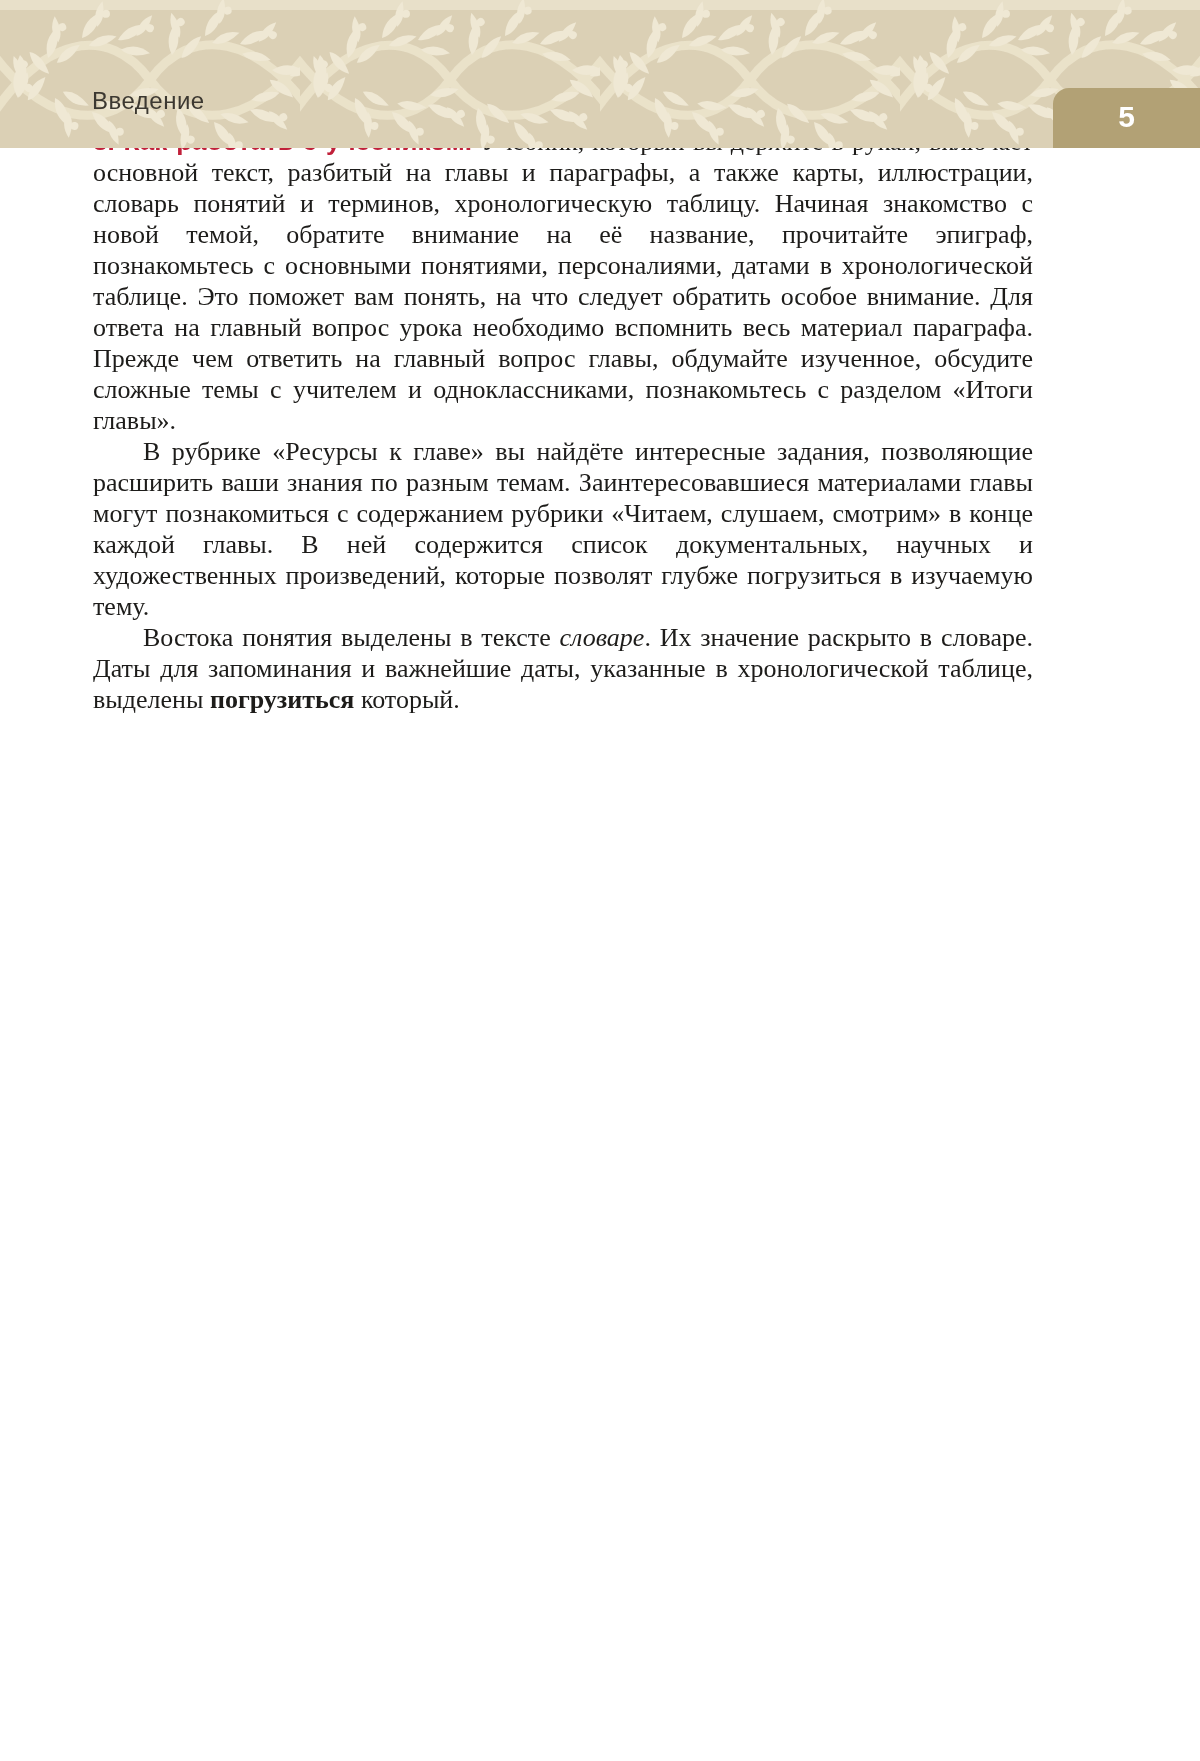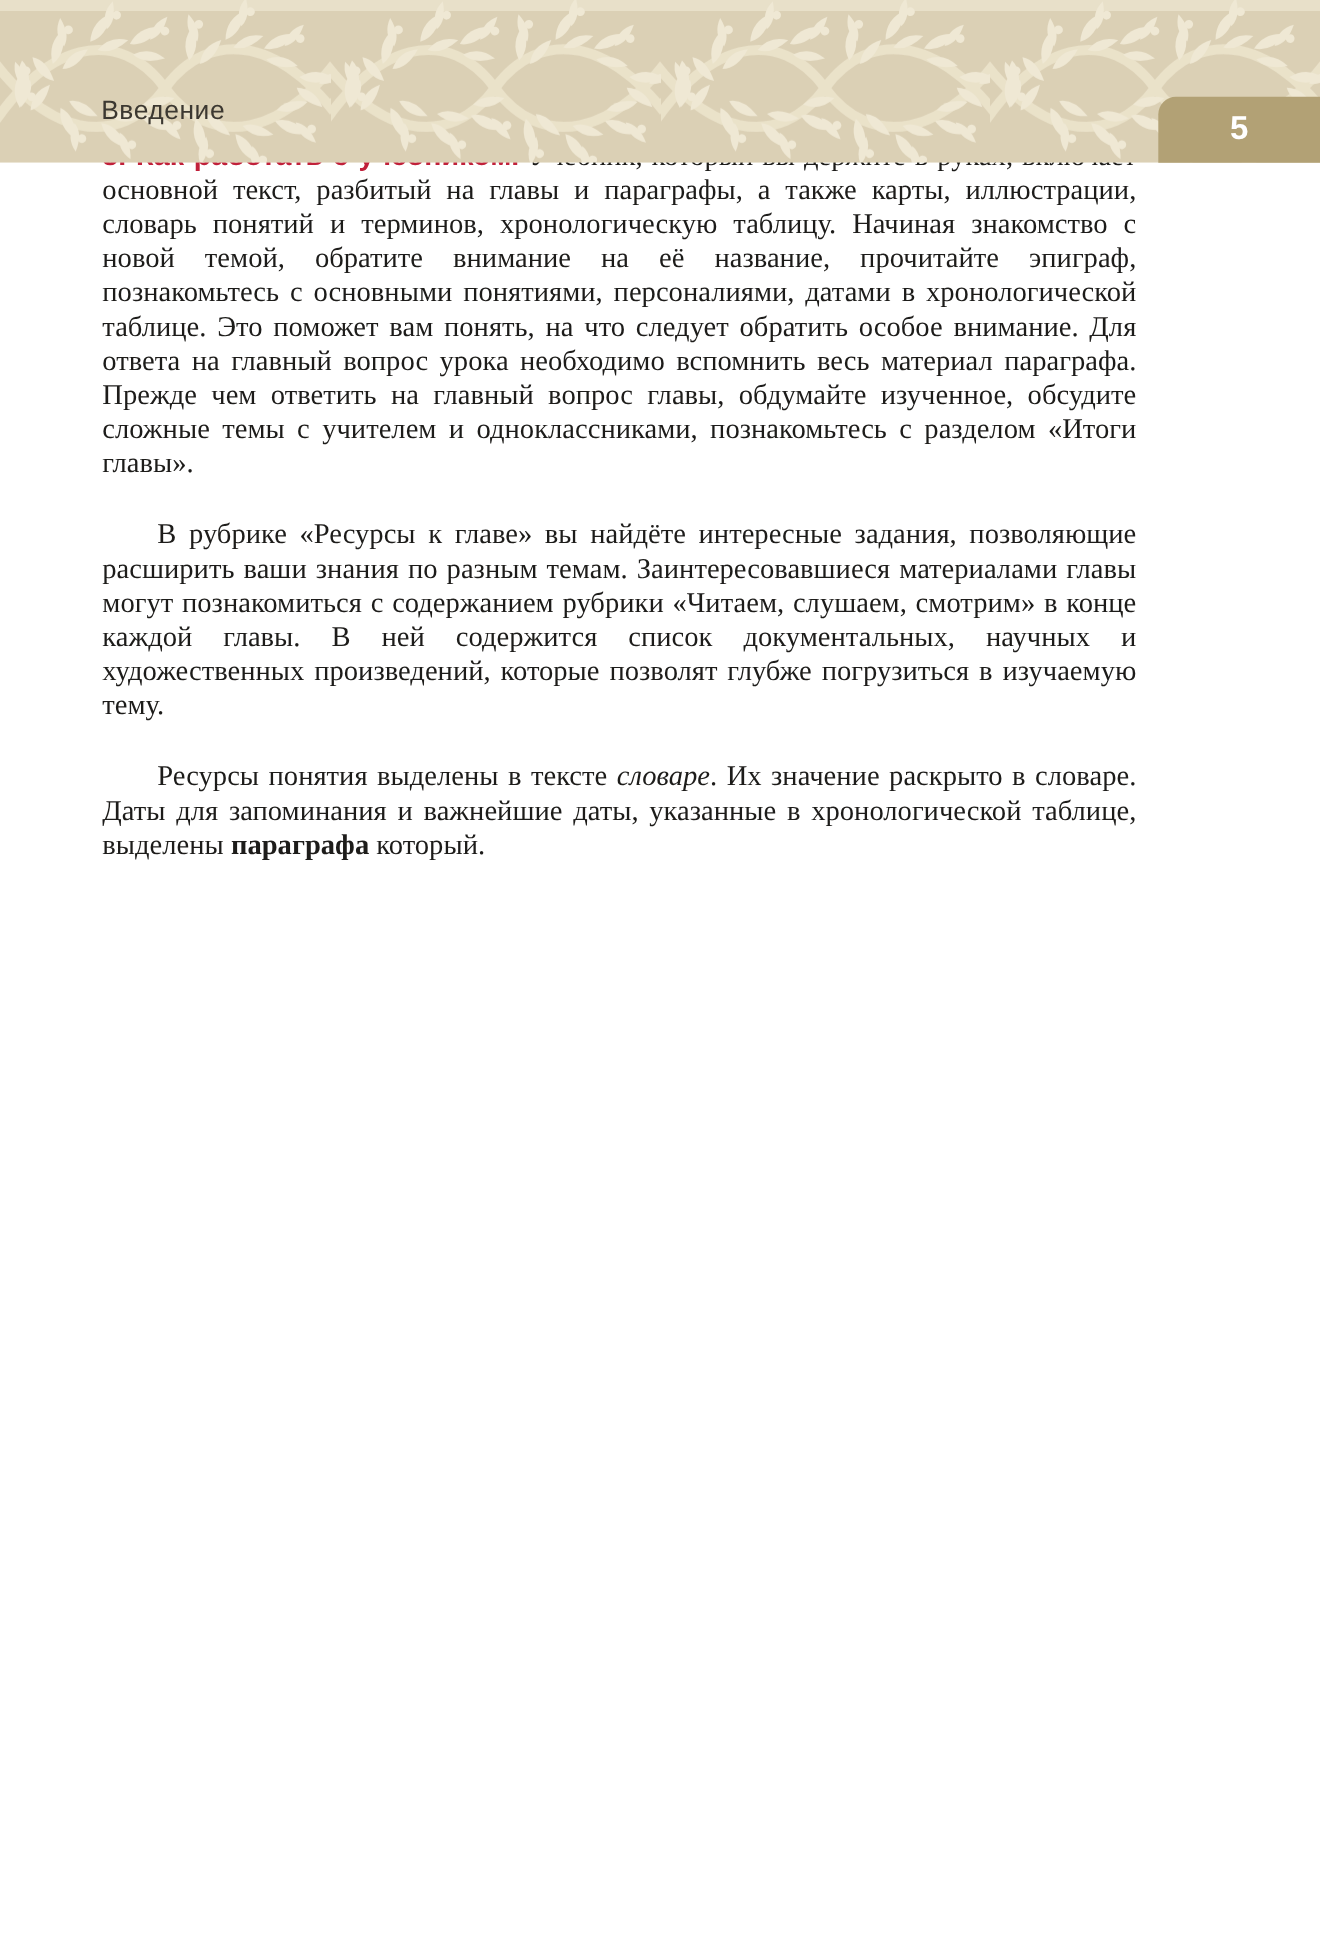--- a/index.html
+++ b/index.html
@@ -41,21 +41,21 @@
     font-size:23px;line-height:30px;color:#2e2c29;
   }
   .q .qnum{font-weight:700;margin-right:8px;}
   .article{
     margin:28px 0 0 93px;
     width:940px;
     font-size:26px;line-height:31px;color:#1d1c1a;
     text-align:justify;
   }
   .article p{margin:0;}
-  .article p.indent{text-indent:50px;margin-top:34px;}
+  .article p.indent{text-indent:50px;}
   .run-heading{
     font-family:"Liberation Sans", sans-serif;
     font-weight:700;color:#c1203a;font-size:26px;
   }
   .run-it{font-style:italic;}
   .run-b{font-weight:700;}
 </style>
 </head>
 <body>
 
@@ -106,17 +106,17 @@
   </div>
 
   <div class="content">
     <div class="questions">
         <div class="q"><span class="qnum">2.</span><span>Какие взгляды на общественное устройство возникли в XVIII в.?</span></div>
         <div class="q"><span class="qnum">3.</span><span>Каким стал XVIII век для народов Востока?</span></div>
       </div>
     <div class="article">
         <p class=""><span class="run-heading">3. Как работать с учебником. </span><span>Учебник, который вы держите в руках, включает основной текст, разбитый на главы и параграфы, а также карты, иллюстрации, словарь понятий и терминов, хронологическую таблицу. Начиная знакомство с новой темой, обратите внимание на её название, прочитайте эпиграф, познакомьтесь с основными понятиями, персоналиями, датами в хронологической таблице. Это поможет вам понять, на что следует обратить особое внимание. Для ответа на главный вопрос урока необходимо вспомнить весь материал параграфа. Прежде чем ответить на главный вопрос главы, обдумайте изученное, обсудите сложные темы с учителем и одноклассниками, познакомьтесь с разделом «Итоги главы».</span></p>
         <p class="indent"><span>В рубрике «Ресурсы к главе» вы найдёте интересные задания, позволяющие расширить ваши знания по разным темам. Заинтересовавшиеся материалами главы могут познакомиться с содержанием рубрики «Читаем, слушаем, смотрим» в конце каждой главы. В ней содержится список документальных, научных и художественных произведений, которые позволят глубже погрузиться в изучаемую тему.</span></p>
-        <p class="indent"><span>Ресурсы понятия выделены в тексте </span><span class="run-it">словаре</span><span>. Их значение раскрыто в словаре. Даты для запоминания и важнейшие даты, указанные в хронологической таблице, выделены </span><span class="run-b">параграфа</span><span> который.</span></p>
+        <p class="indent"><span>Востока понятия выделены в тексте </span><span class="run-it">словаре</span><span>. Их значение раскрыто в словаре. Даты для запоминания и важнейшие даты, указанные в хронологической таблице, выделены </span><span class="run-b">погрузиться</span><span> который.</span></p>
       </div>
   </div>
 
 </div>
 
 </body></html>

